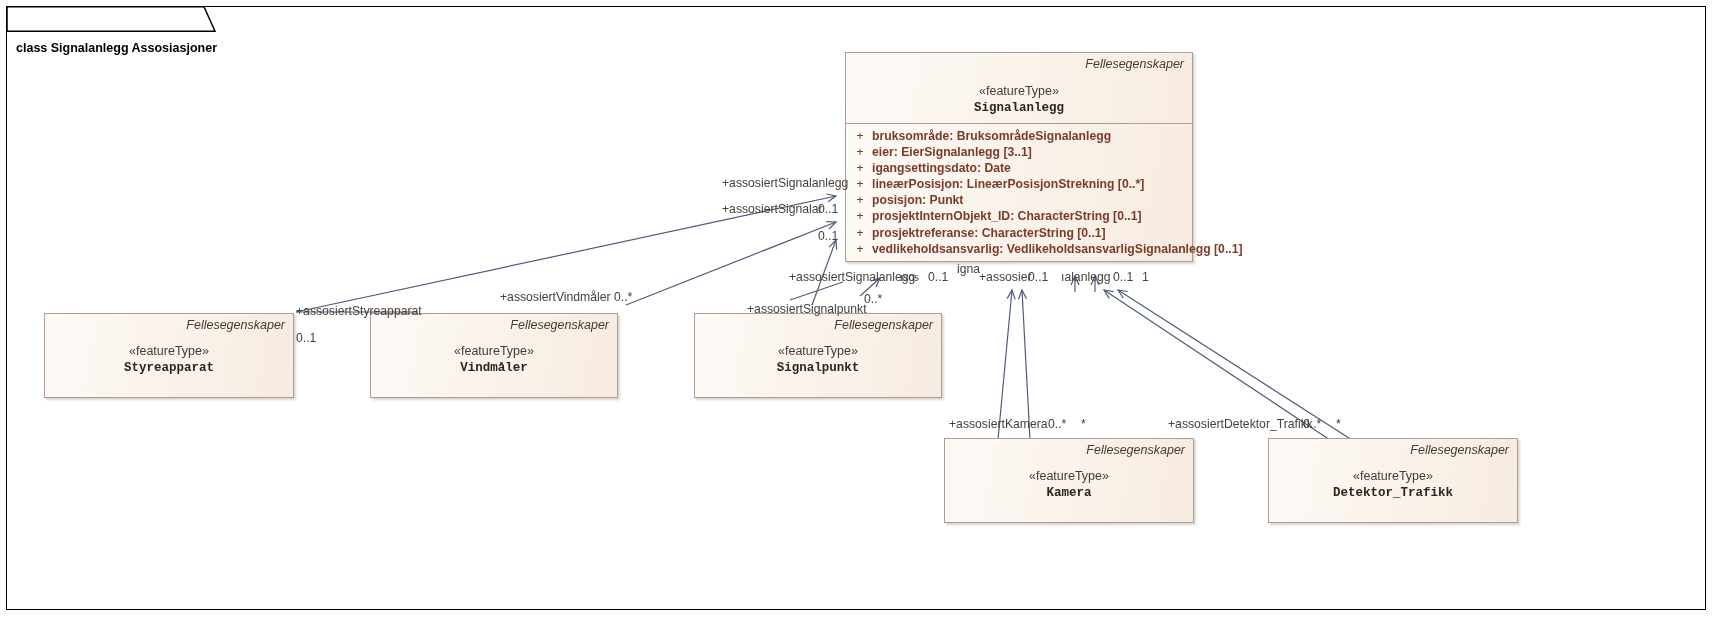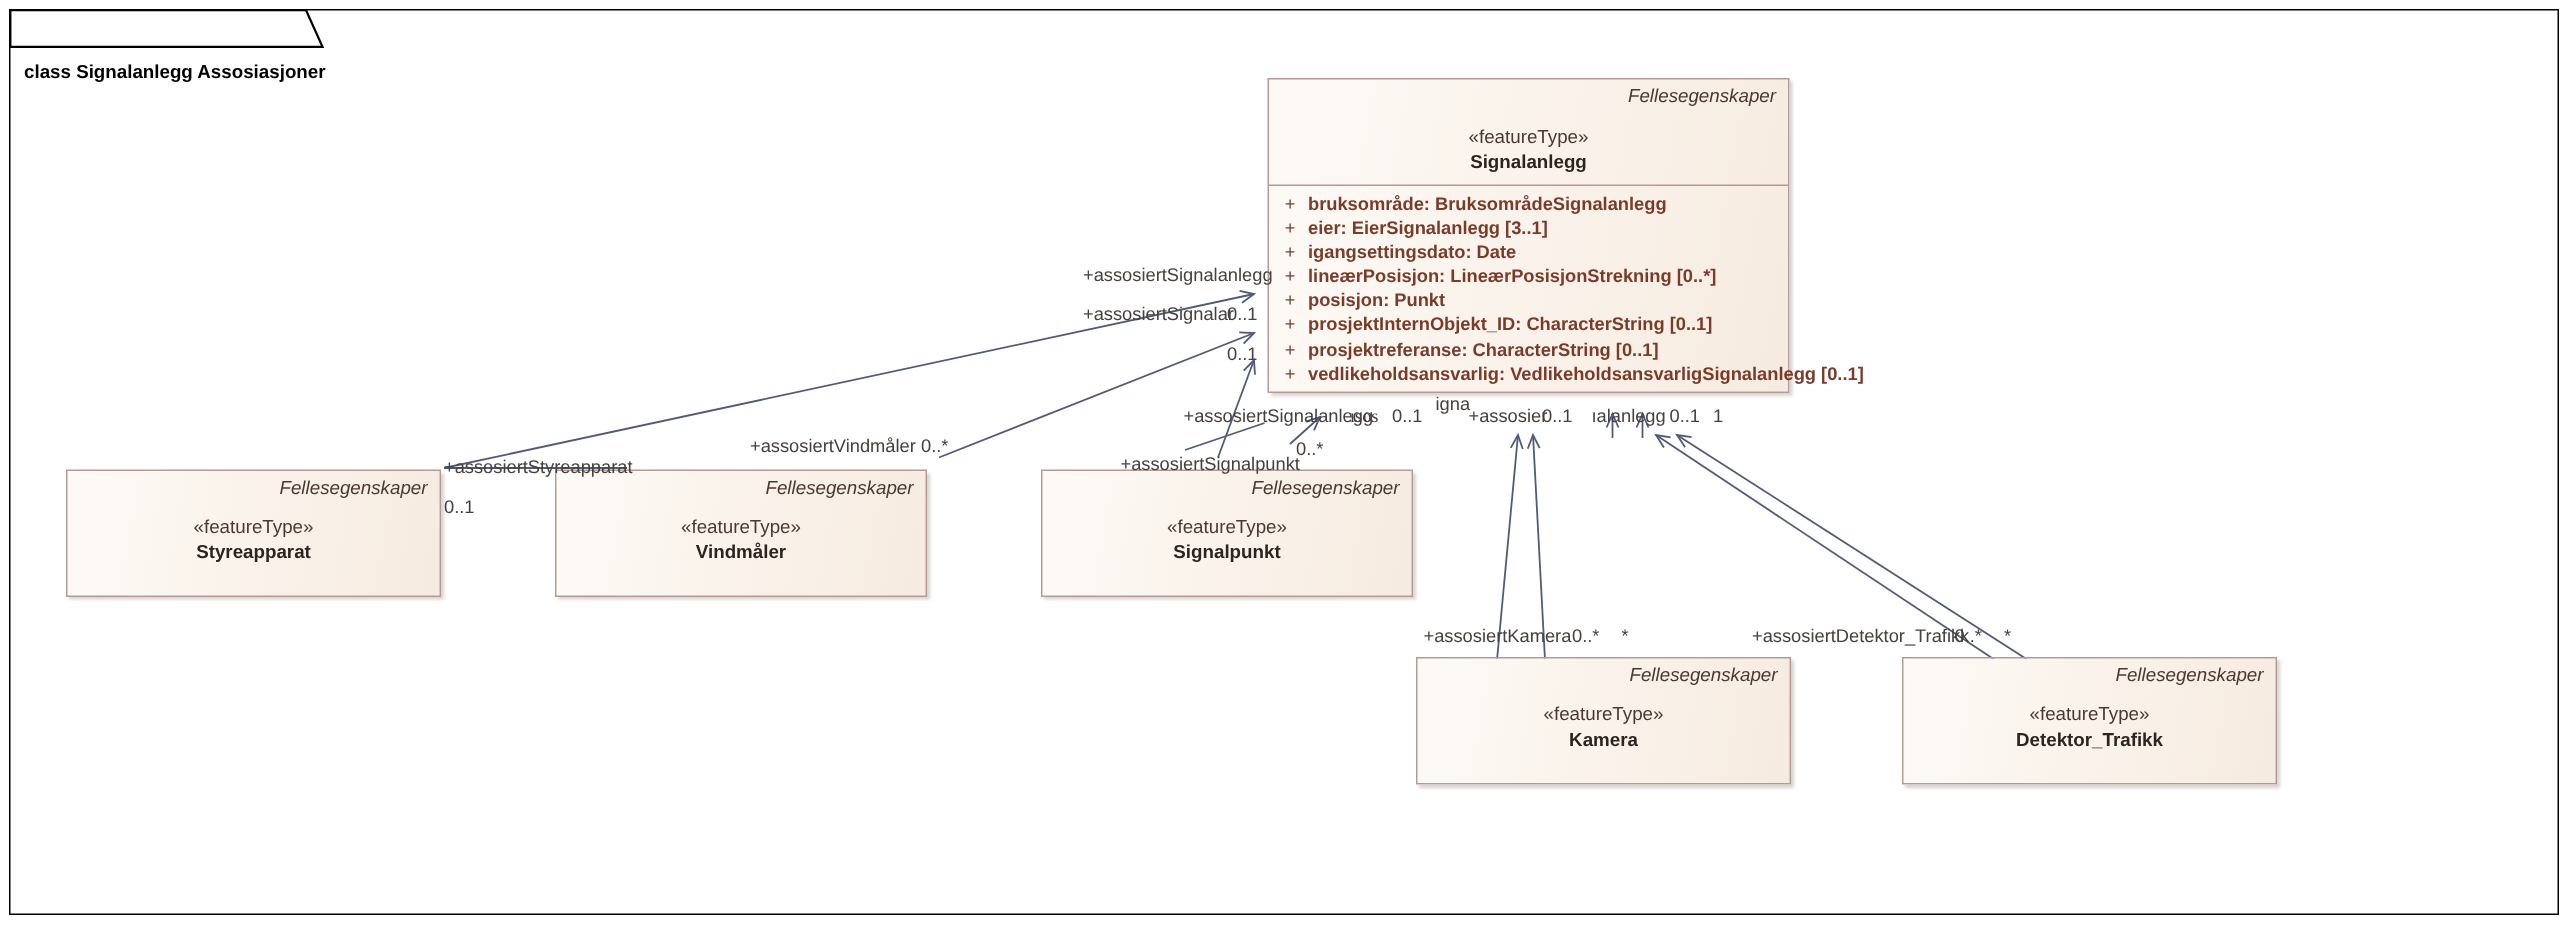--- a/index.html
+++ b/index.html
@@ -12,21 +12,21 @@
   #frame-tab .tab-label{position:absolute;left:10px;top:6px;font-size:12.5px;font-weight:bold;color:#000;white-space:nowrap;letter-spacing:0px;margin-top:29px;}
   #frame-tab svg{display:block;}
 
   
   .cls{position:absolute;box-sizing:border-box;border:1px solid #b49a94;
        background:linear-gradient(100deg,#fdfaf6 0%,#faf2ea 55%,#f6ebe0 100%);
        box-shadow:2px 2px 2px rgba(120,100,90,0.28);padding-left:48px;}
   .cls .ftype{position:absolute;right:8px;top:4px;font-style:italic;font-size:12.5px;color:#4b3832;white-space:nowrap;}
   .cls .hdr{text-align:center;color:#3b2f2a;}
   .cls .stereo{font-size:12.5px;color:#4b3832;line-height:17px;}
-  .cls .cname{font-size:12.5px;font-weight:bold;color:#2e2320;line-height:17px;}
+  .cls .cname{font-size:12.5px;font-weight:bold;color:#2e2320;line-height:17px;font-family:Liberation Mono, monospace;}
   .cls .sep{position:absolute;left:0;right:0;height:0;border-top:1px solid #b49a94;}
   .cls .attrs{position:absolute;left:0;right:0;}
   .cls .attr{display:flex;align-items:flex-start;font-size:12.2px;color:#7a3b28;line-height:16.1px;white-space:nowrap;}
   .cls .attr .vis{width:24px;flex:0 0 24px;text-align:center;color:#7a3b28;}
   .cls .attr .txt{color:#7a3b28;font-weight:bold;}
 
   
   #wires{position:absolute;left:0;top:0;width:1713px;height:618px;pointer-events:none;}
   .lbl{position:absolute;font-size:12.2px;color:#46413c;white-space:nowrap;}
   .mult{position:absolute;font-size:12.2px;color:#46413c;white-space:nowrap;}

